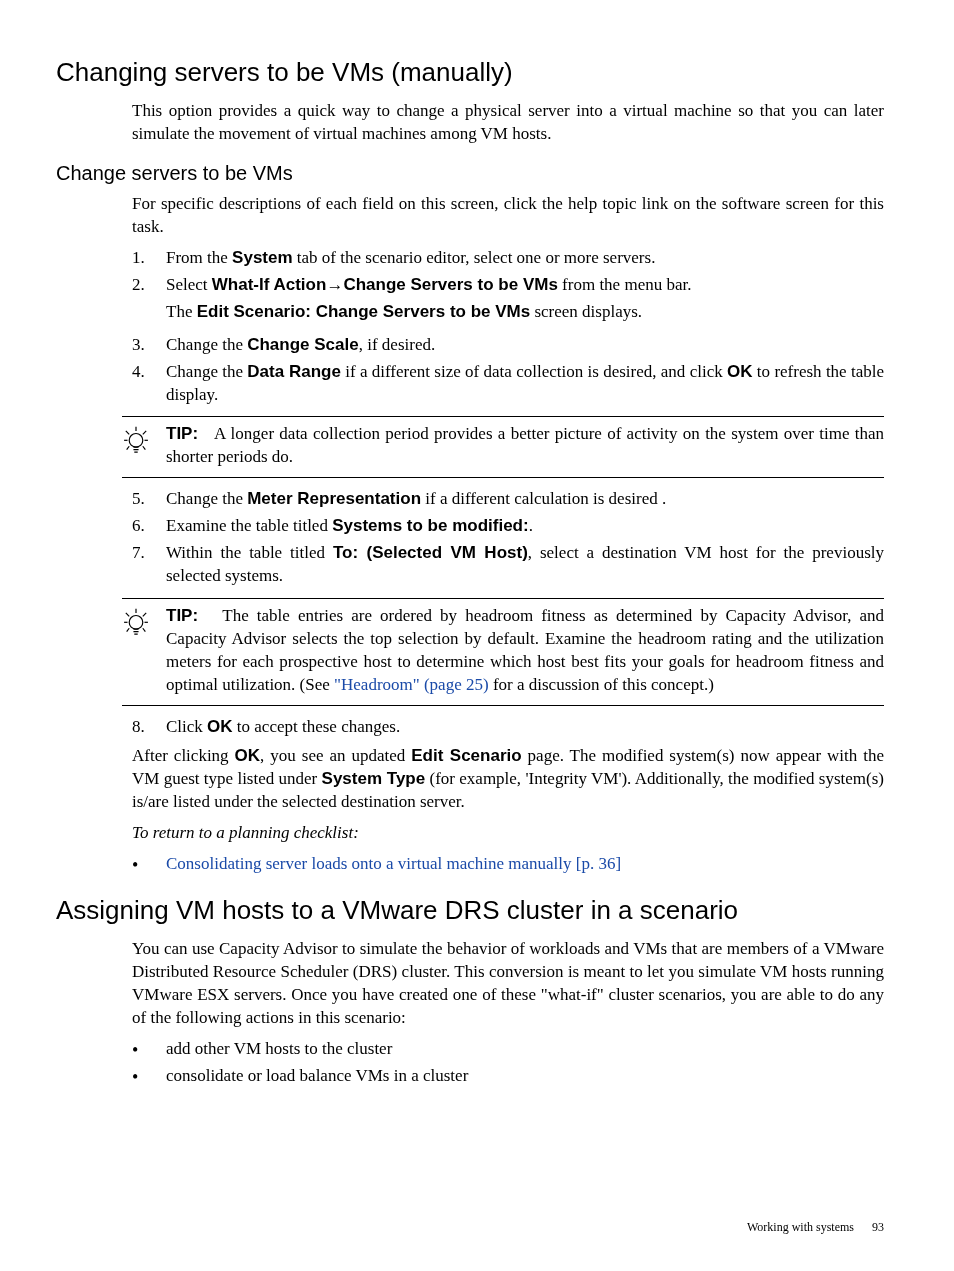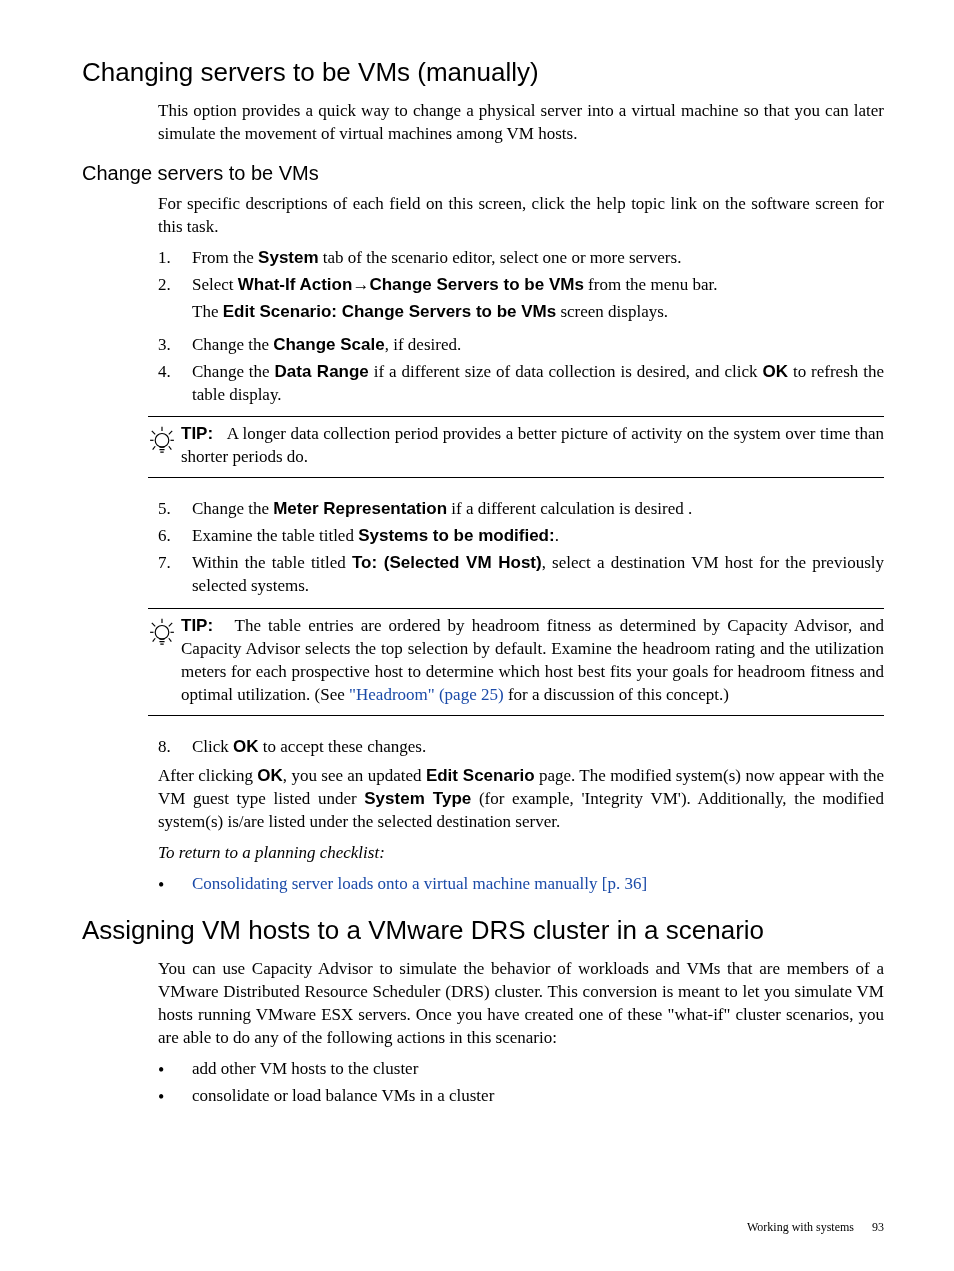--- a/index.html
+++ b/index.html
@@ -8,21 +8,21 @@
     width: 954px;
     height: 1271px;
     font-family: "Palatino Linotype", "Book Antiqua", Palatino, Georgia, serif;
     font-size: 17px;
     color: #000;
     line-height: 1.35;
     position: relative;
     background: #fff;
   }
   .page {
-    padding: 55px 70px 0 82px;
+    padding: 55px 70px 0 56px;
     box-sizing: border-box;
   }
   h1.section {
     font-family: "Segoe UI", "Helvetica Neue", Arial, sans-serif;
     font-weight: 300;
     font-size: 26px;
     margin: 0 0 10px 0;
     color: #000;
   }
   h2.subsection {
@@ -48,26 +48,26 @@
   ol.steps > li > .num {
     width: 34px;
     flex: 0 0 34px;
   }
   ol.steps > li > .txt { flex: 1; text-align: justify; }
   ol.steps > li > .txt p { margin: 4px 0 6px 0; }
   .sans-bold { font-family: Arial, "Helvetica Neue", sans-serif; font-weight: bold; }
   .italic { font-style: italic; }
   .link { color: #1a4aa8; }
   .tip-block {
-    margin: 10px 0 20px 66px;
+    margin: 10px 0 10px 66px;
     border-top: 1px solid #000;
     border-bottom: 1px solid #000;
     padding: 6px 0 8px 0;
     display: flex;
-    gap: 3px;
+    gap: 14px;
   }
   .tip-block .tip-icon {
     flex: 0 0 30px;
     padding-top: 2px;
   }
   .tip-block .tip-text { flex: 1; text-align: justify; }
   .tip-label { font-family: Arial, sans-serif; font-weight: bold; }
   ul.bullets {
     list-style: none;
     padding: 0;

